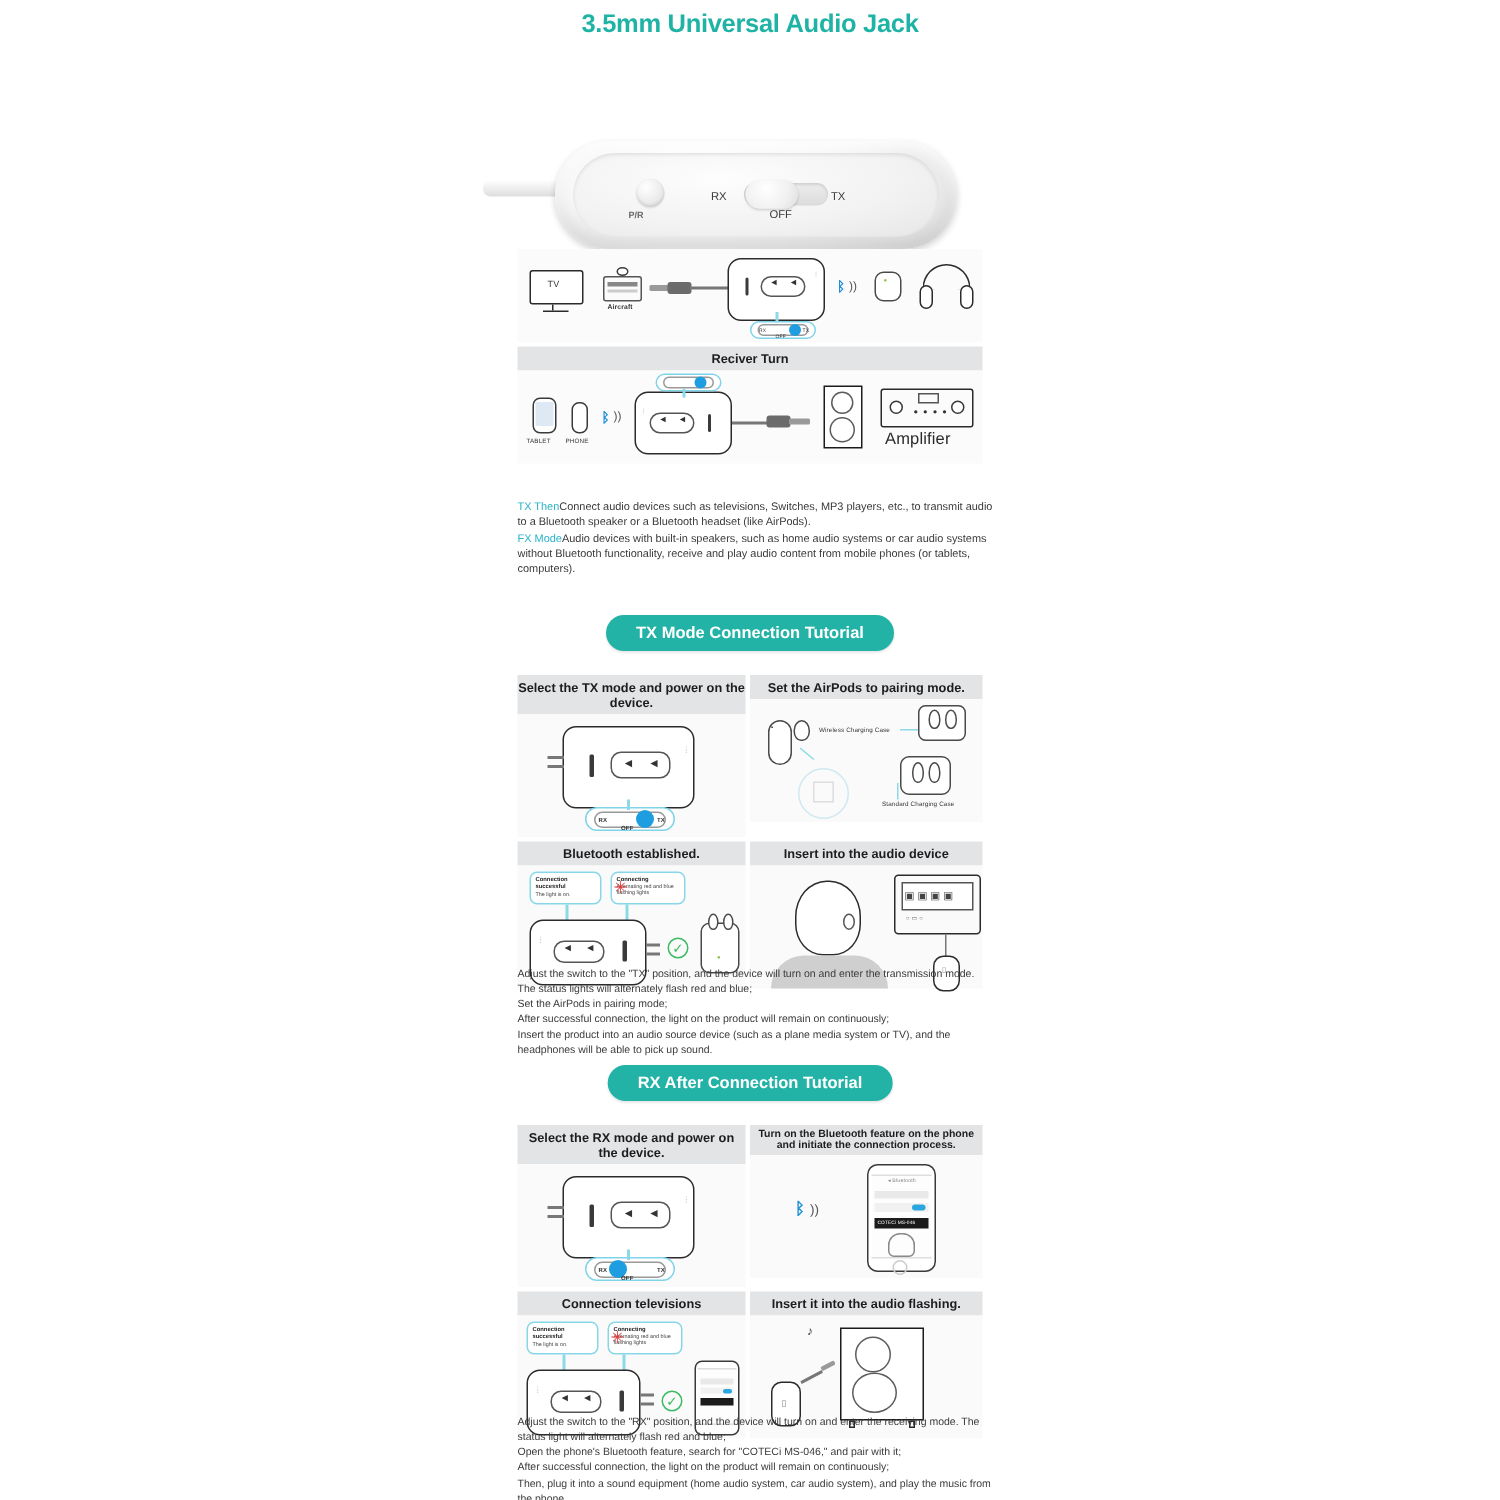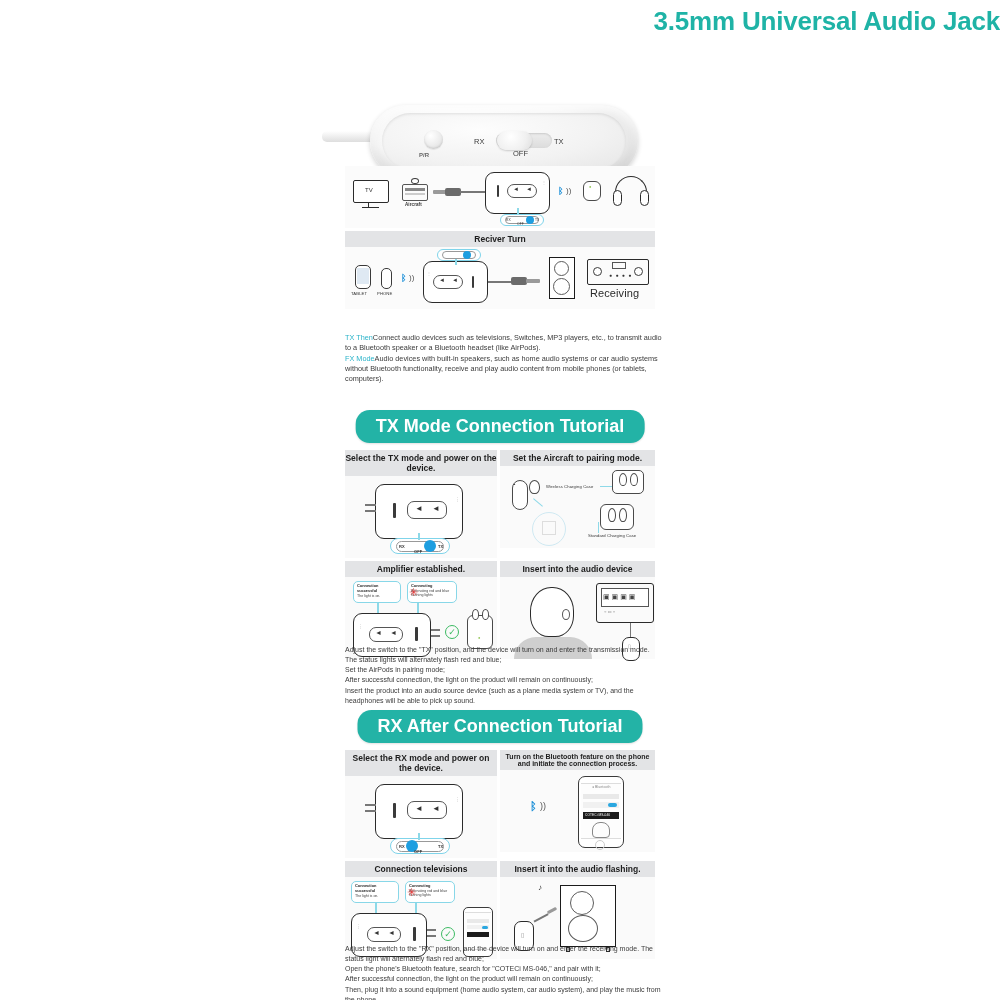--- a/index.html
+++ b/index.html
@@ -9,23 +9,23 @@
     background:#ffffff;
     font-family:"Liberation Sans", sans-serif;
     color:#333;
     position:relative;
     overflow:hidden;
   }
   .page { position:relative; width:1000px; height:1000px; }
 
   
   .title {
-    text-align:right;
+    text-align:center;
     color:#1fb3a6;
-    font-size:26px;
+    font-size:17px;
     font-weight:bold;
     padding-top:6px;
     letter-spacing:-0.2px;
   }
   .subtitle {
     text-align:center;
     color:#3a3a3a;
     font-size:14px;
     margin-top:3px;
   }
@@ -110,21 +110,21 @@
   .wave { position:absolute; color:#555; font-size:8px; }
 
   
   #desc { left:345px; top:333px; width:318px; font-size:7.3px; line-height:1.42; color:#3b3b3b; }
   #desc .k { color:#2ab3c9; }
 
   
   .badge {
     position:absolute; left:50%; transform:translateX(-50%);
     background:#23b3a6; color:#fff; font-weight:bold;
-    border-radius:14px; padding:6px 20px; font-size:18px; white-space:nowrap;
+    border-radius:14px; padding:6px 20px; font-size:11px; white-space:nowrap;
     box-shadow:0 1px 2px rgba(0,0,0,.12);
   }
   #badge-tx { top:410px; }
   #badge-rx { top:710px; }
 
   
   .tut { position:absolute; left:345px; width:310px; }
   .tut .row { display:flex; gap:3px; margin-bottom:3px; }
   .tut .cell { flex:1; }
   .tut .cell.wide { flex:1.02; }
@@ -279,21 +279,21 @@
 
         <div class="speaker-box" style="left:204px; top:10px; width:26px; height:42px;"></div>
         <div class="spk-cone" style="left:209px; top:14px; width:15px; height:15px;"></div>
         <div class="spk-cone" style="left:208px; top:31px; width:17px; height:17px;"></div>
 
         <div class="ln" style="left:242px; top:12px; width:62px; height:26px; border-radius:2px;"></div>
         <div class="dev-btn" style="left:248px; top:20px; width:9px; height:9px;"></div>
         <div class="dev-btn" style="left:289px; top:20px; width:9px; height:9px;"></div>
         <div class="ln-thin" style="left:267px; top:15px; width:14px; height:7px;"></div>
         <div class="txt" style="left:264px; top:25px; font-size:5px; letter-spacing:1px;">● ● ● ●</div>
-        <div class="txt" style="left:245px; top:40px; font-size:11px; font-weight:normal; color:#2b2b2b;">Receiving</div>
+        <div class="txt" style="left:245px; top:40px; font-size:11px; font-weight:normal; color:#2b2b2b;">Amplifier</div>
       </div>
     </div>
   </div>
 
   <div class="block" id="desc">
     <div>
       <span class="k">TX Then</span><span>Connect audio devices such as televisions, Switches, MP3 players, etc., to transmit audio to a Bluetooth speaker or a Bluetooth headset (like AirPods).</span>
     </div>
     <div>
       <span class="k">FX Mode</span><span>Audio devices with built-in speakers, such as home audio systems or car audio systems without Bluetooth functionality, receive and play audio content from mobile phones (or tablets, computers).</span>
@@ -321,21 +321,21 @@
           <div class="switch-oval" style="left:51px; top:65px; width:48px; height:11px;"></div>
           <div class="switch-dot" style="left:79px; top:64px; width:12px; height:12px;"></div>
           <div class="txt" style="left:54px; top:68px; font-size:4px; font-weight:bold;">RX</div>
           <div class="txt" style="left:93px; top:68px; font-size:4px; font-weight:bold;">TX</div>
           <div class="txt" style="left:69px; top:73px; font-size:4px; font-weight:bold;">OFF</div>
           <div class="leader" style="left:73px; top:57px; width:2px; height:7px;"></div>
         </div>
       </div>
 
       <div class="cell wide">
-        <div class="panel-head">Set the Aircraft to pairing mode.</div>
+        <div class="panel-head">Set the AirPods to pairing mode.</div>
         <div class="art">
           <div class="case-art" style="left:12px; top:14px; width:16px; height:30px; border-radius:8px;"></div>
           <div class="pod" style="left:29px; top:14px; width:11px; height:14px;"></div>
           <div class="txt" style="left:14px; top:16px; font-size:4px;">▪</div>
 
           <div class="txt" style="left:46px; top:18px; font-size:4.2px;">Wireless Charging Case</div>
           <div class="leader" style="left:100px; top:20px; width:16px; height:1px;"></div>
 
           <div class="case-art" style="left:112px; top:4px; width:32px; height:24px; border-radius:5px;"></div>
           <div class="pod" style="left:119px; top:7px; width:8px; height:13px;"></div>
@@ -350,21 +350,21 @@
           <div class="ln-thin" style="left:32px; top:46px; width:34px; height:34px; border-radius:50%; border-color:#cfe9f2;"></div>
           <div class="ln-thin" style="left:42px; top:55px; width:14px; height:14px; border-color:#ddd;"></div>
           <div class="leader" style="left:32px; top:36px; width:12px; height:1px; transform:rotate(40deg);"></div>
         </div>
       </div>
     </div>
 
     <div class="row">
 
       <div class="cell">
-        <div class="panel-head">Amplifier established.</div>
+        <div class="panel-head">Bluetooth established.</div>
         <div class="art">
           <div class="callout" style="left:8px; top:4px; width:48px; height:22px;">
             <span class="co-title">Connection successful</span>
             <span>The light is on.</span>
           </div>
           <div class="callout" style="left:62px; top:4px; width:50px; height:22px;">
             <span class="co-title">Connecting</span>
             <span>Alternating red and blue flashing lights</span>
           </div>
           <div class="burst" style="left:64px; top:10px;">✳</div>

